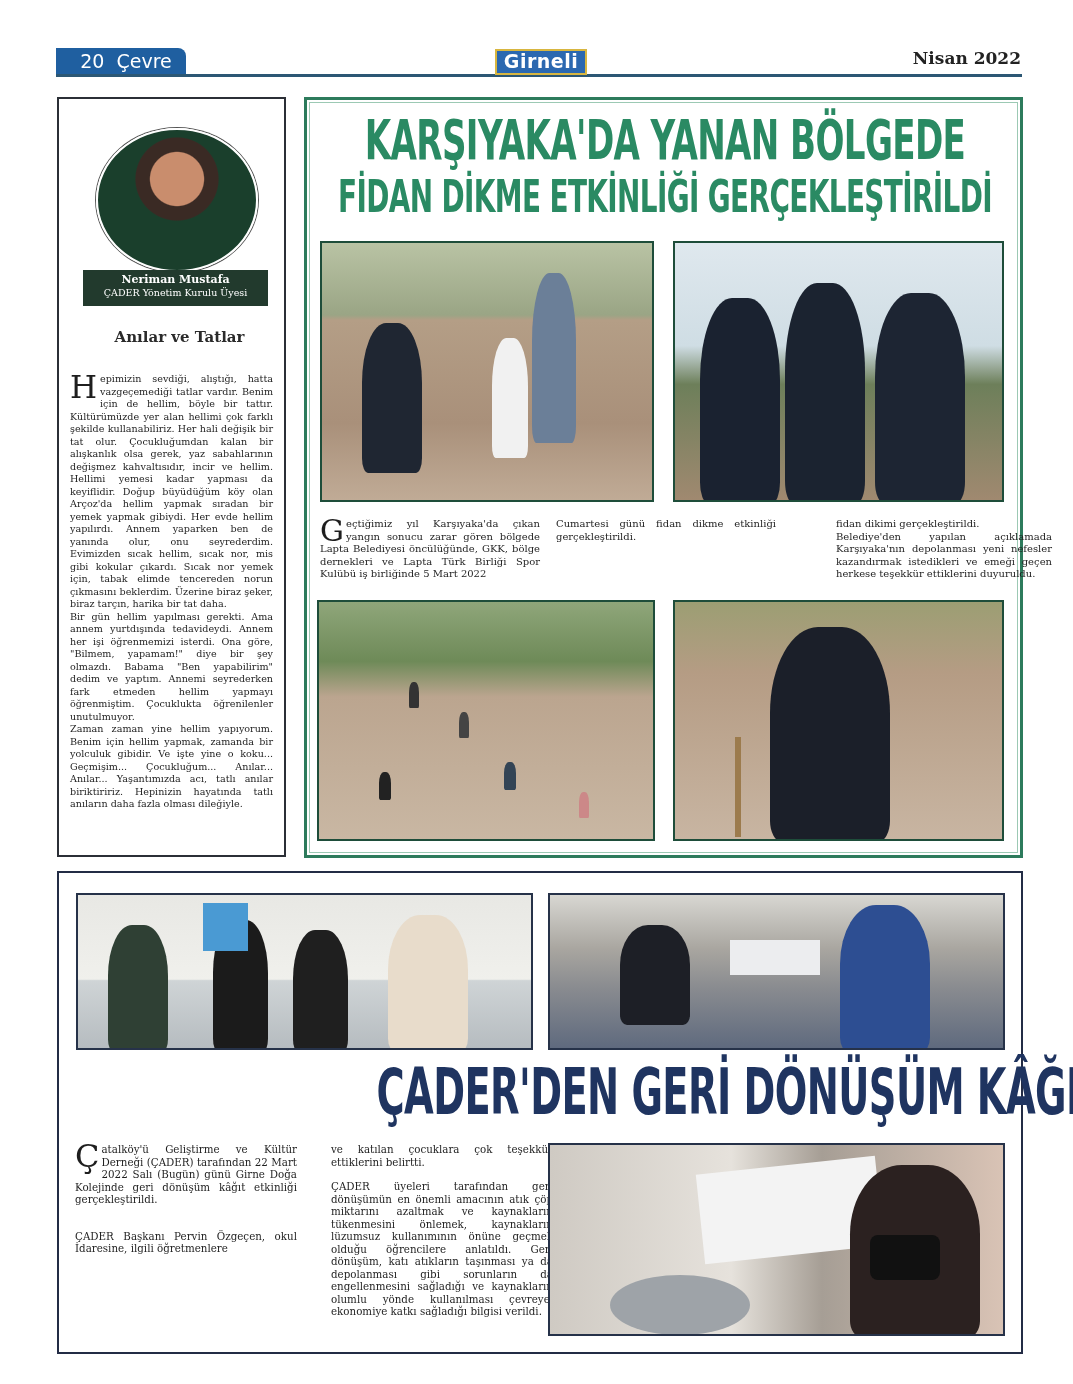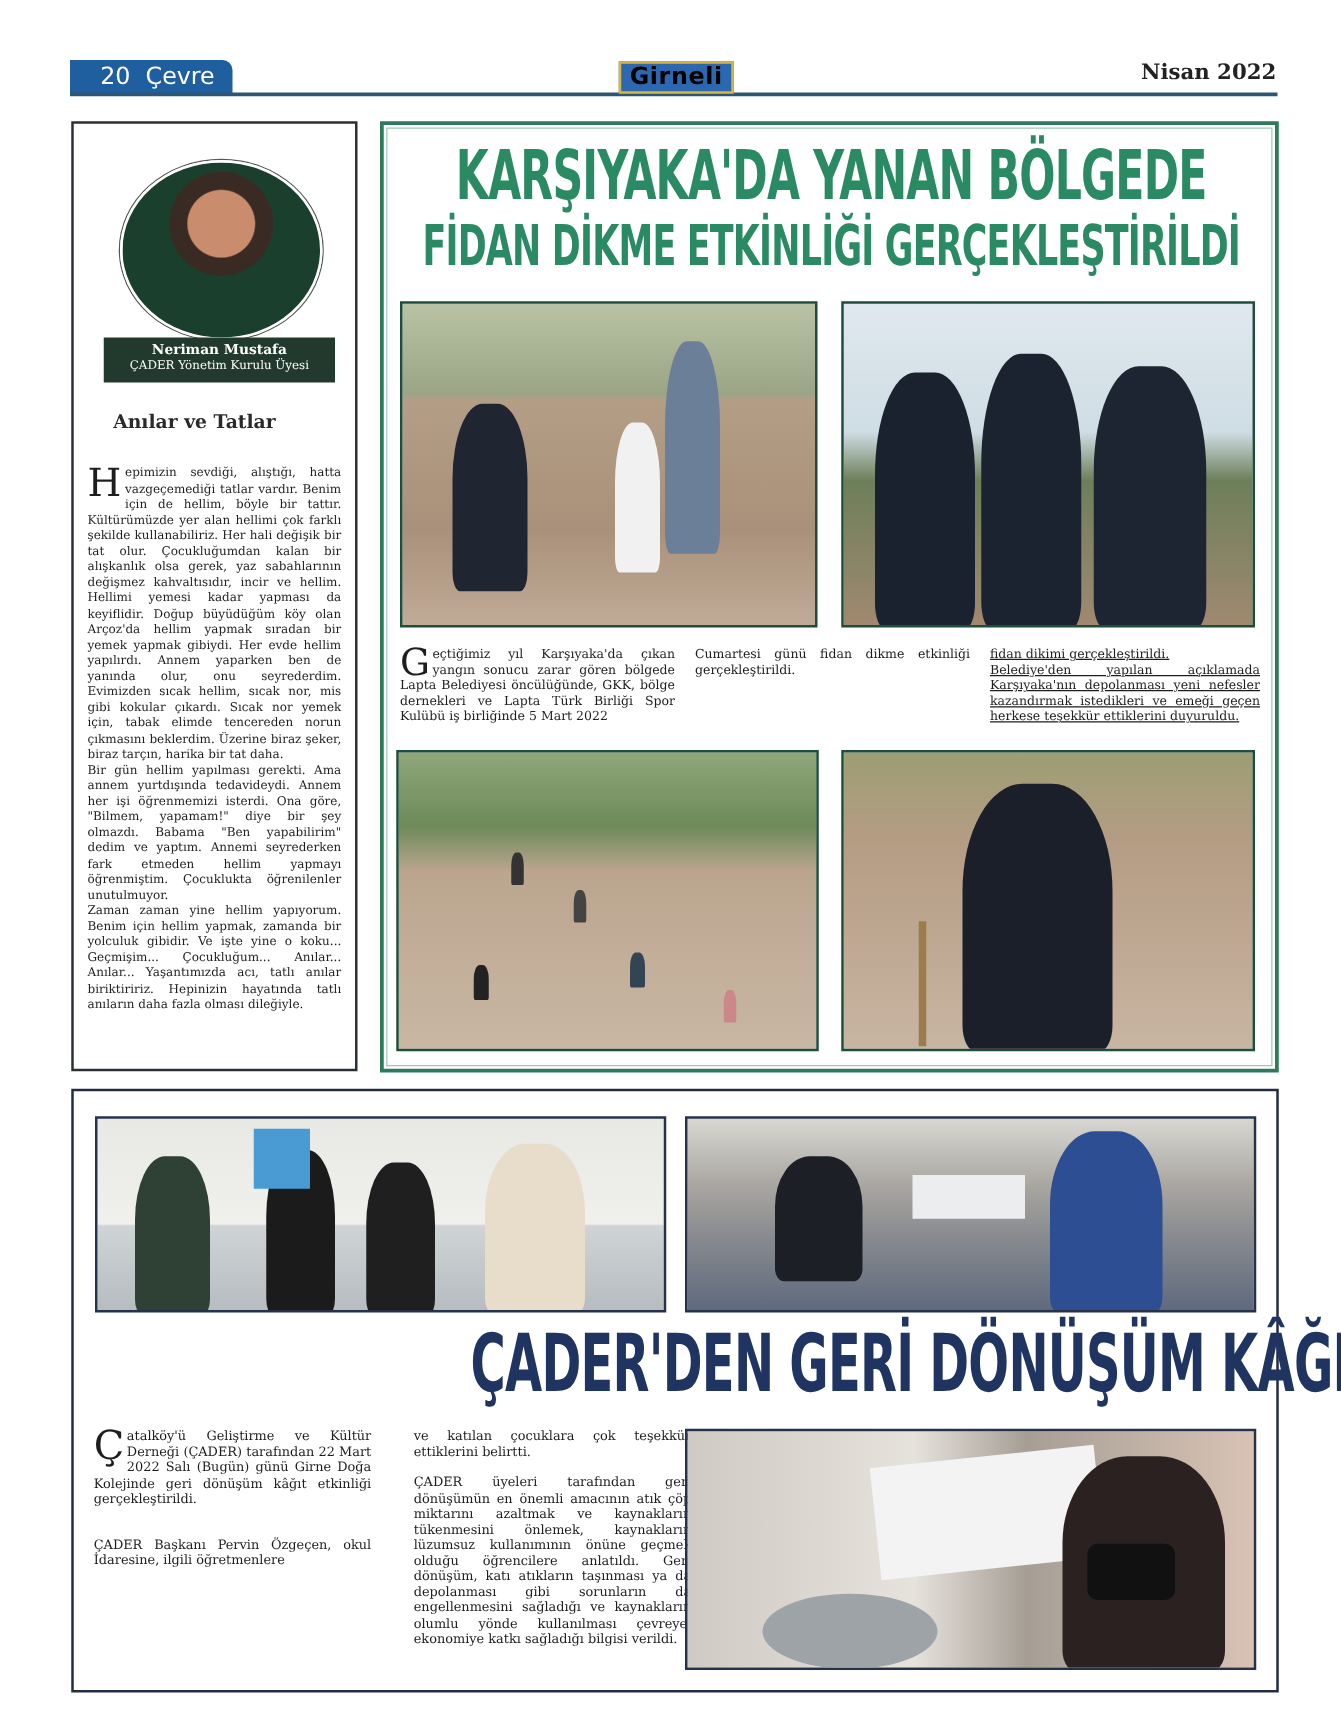--- a/index.html
+++ b/index.html
@@ -1,29 +1,29 @@
 <!DOCTYPE html>
 <html><head>
 <meta charset="utf-8">
 <style>
   html,body{margin:0;padding:0;background:#ffffff;}
   body{width:1073px;height:1384px;position:relative;overflow:hidden;font-family:"DejaVu Serif",serif;color:#1f1f1f;}
   .abs{position:absolute;text-align:center;}
   
   #page-tab{left:56px;top:48px;width:130px;height:27px;background:#1f5fa0;border-radius:0 8px 0 0;color:#fff;font-family:"DejaVu Sans",sans-serif;font-size:19px;line-height:27px;padding-left:10px;box-sizing:border-box;}
   #header-rule{left:56px;top:74px;width:966px;height:3px;background:#2c5774;}
-  #logo{left:495px;top:49px;width:92px;height:26px;background:#2b68b0;border:2px solid #d8b640;box-sizing:border-box;color:#000000;font-family:"DejaVu Sans",sans-serif;font-weight:bold;font-size:19px;line-height:21px;text-align:center;letter-spacing:0.5px;}
+  #logo{left:495px;top:49px;width:92px;height:26px;background:#2b68b0;border:2px solid #d8b640;box-sizing:border-box;color:#ffffff;font-family:"DejaVu Sans",sans-serif;font-weight:bold;font-size:19px;line-height:21px;text-align:center;letter-spacing:0.5px;}
   #issue-date{right:52px;top:48px;font-family:"DejaVu Serif",serif;font-weight:bold;font-size:17px;color:#222;}
   
   #columnist{left:57px;top:97px;width:229px;height:760px;border:2px solid #2b2f36;box-sizing:border-box;}
   #portrait{left:96px;top:128px;width:158px;height:140px;border-radius:50%;background:radial-gradient(circle at 50% 35%,#c98d6d 0 22%,#3a2a24 23% 34%,#1a3f2c 35% 100%);border:2px solid #fff;box-shadow:0 0 0 1px #555;}
   #byline{left:83px;top:270px;width:185px;height:36px;background:#223a2d;color:#fff;text-align:center;font-family:"DejaVu Serif",serif;}
   #byline .n{font-size:11px;font-weight:bold;margin-top:3px;}
   #byline .r{font-size:9.5px;margin-top:1px;}
-  #col-title{left:44px;top:328px;width:223px;font-size:15px;font-weight:bold;color:#2a2a2a;}
+  #col-title{left:68px;top:328px;width:223px;font-size:15px;font-weight:bold;color:#2a2a2a;}
   #col-body{left:70px;top:373px;width:203px;font-size:9.6px;line-height:12.5px;text-align:justify;color:#1e1e1e;}
   .drop{float:left;font-size:31px;line-height:26px;margin:1px 3px 0 0;font-family:"DejaVu Serif",serif;}
   .para{margin:0;}
   
   #green-frame{left:304px;top:97px;width:719px;height:761px;border:3px solid #2d7b5c;box-sizing:border-box;}
   #green-inner{left:309px;top:102px;width:709px;height:751px;border:1px solid #9cc9b4;box-sizing:border-box;}
   .headline-green{color:#2a8a63;font-family:"DejaVu Sans",sans-serif;font-weight:bold;text-align:center;transform:scaleX(0.62);transform-origin:center top;white-space:nowrap;letter-spacing:-1px;}
   #h1a{left:100px;top:108px;width:1130px;font-size:55px;}
   #h1b{left:100px;top:170px;width:1130px;font-size:45px;}
   .photo{box-sizing:border-box;border:2px solid #1e4d3a;overflow:hidden;}
@@ -84,21 +84,21 @@
   <div class="fig" style="left:110px;top:40px;width:80px;height:220px;background:#1b2330;"></div>
   <div class="fig" style="left:200px;top:50px;width:90px;height:210px;background:#1d2533;"></div>
 </div>
 
 <div class="abs story-col" style="left:320px;top:518px;width:220px;">
   <span class="drop2">G</span><span>eçtiğimiz yıl Karşıyaka'da çıkan yangın sonucu zarar gören bölgede Lapta Belediyesi öncülüğünde, GKK, bölge dernekleri ve Lapta Türk Birliği Spor Kulübü iş birliğinde 5 Mart 2022</span>
 </div>
 <div class="abs story-col" style="left:556px;top:518px;width:220px;">
   <div>Cumartesi günü fidan dikme etkinliği gerçekleştirildi.</div>
 </div>
-<div class="abs story-col" style="left:792px;top:518px;width:216px;text-decoration:underline;">
+<div class="abs story-col" style="left:836px;top:518px;width:216px;">
   <div>fidan dikimi gerçekleştirildi.</div>
   <div>Belediye'den yapılan açıklamada Karşıyaka'nın depolanması yeni nefesler kazandırmak istedikleri ve emeği geçen herkese teşekkür ettiklerini duyuruldu.</div>
 </div>
 
 <div class="abs photo p-hill" style="left:317px;top:600px;width:338px;height:241px;">
   <div class="fig" style="left:90px;top:80px;width:10px;height:26px;background:#333;"></div>
   <div class="fig" style="left:140px;top:110px;width:10px;height:26px;background:#444;"></div>
   <div class="fig" style="left:185px;top:160px;width:12px;height:28px;background:#345;"></div>
   <div class="fig" style="left:60px;top:170px;width:12px;height:28px;background:#222;"></div>
   <div class="fig" style="left:260px;top:190px;width:10px;height:26px;background:#c88;"></div>

